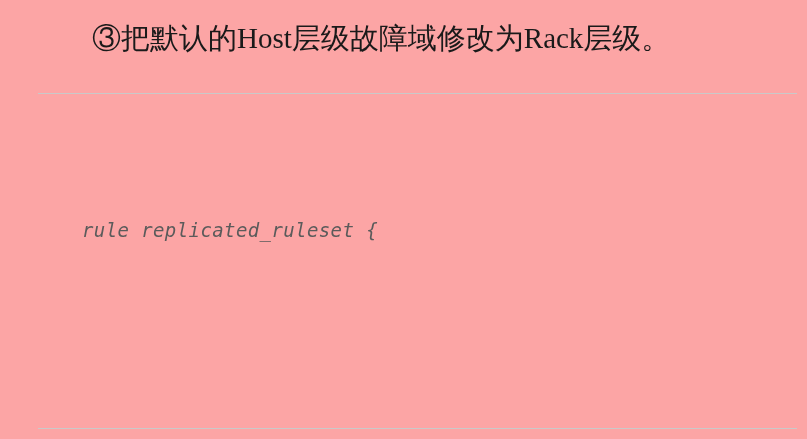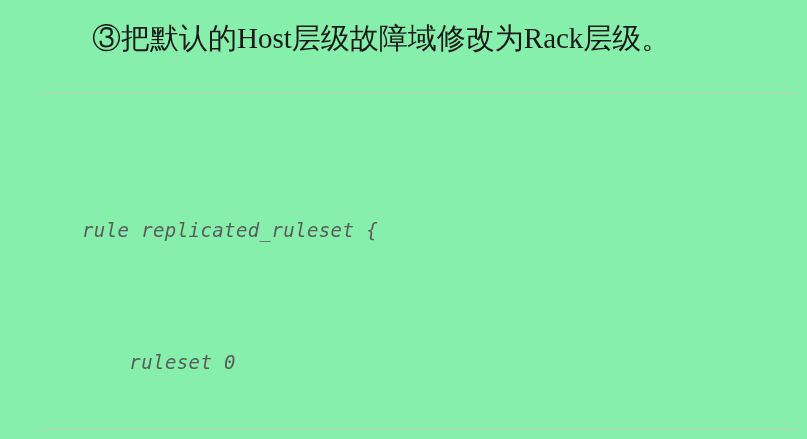--- a/index.html
+++ b/index.html
@@ -9,21 +9,21 @@
     background: #ffffff;
   }
   body {
     font-family: "Liberation Serif", "DejaVu Serif", serif;
     -webkit-font-smoothing: antialiased;
   }
   .slide {
     position: relative;
     width: 807px;
     height: 439px;
-    background: #86efac;
+    background: #fca5a5;
     overflow: hidden;
     box-sizing: border-box;
   }
 
   
   .heading {
     position: absolute;
     left: 92px;
     top: 18px;
     width: 660px;
@@ -74,21 +74,21 @@
 <div class="slide">
 
   <div class="heading">③把默认的Host层级故障域修改为Rack层级。</div>
 
   <div class="rule-line rule-top"></div>
 
   <div class="code-block">
 
     <div class="code-line"><span class="ind"></span><span>rule replicated_ruleset {</span></div>
 
-    <div class="code-line"><span class="ind">    </span><span>ruleset 0</span></div>
+    <div class="code-line"><span class="ind">    </span></div>
 
     
 
     
 
     
 
     
 
     

